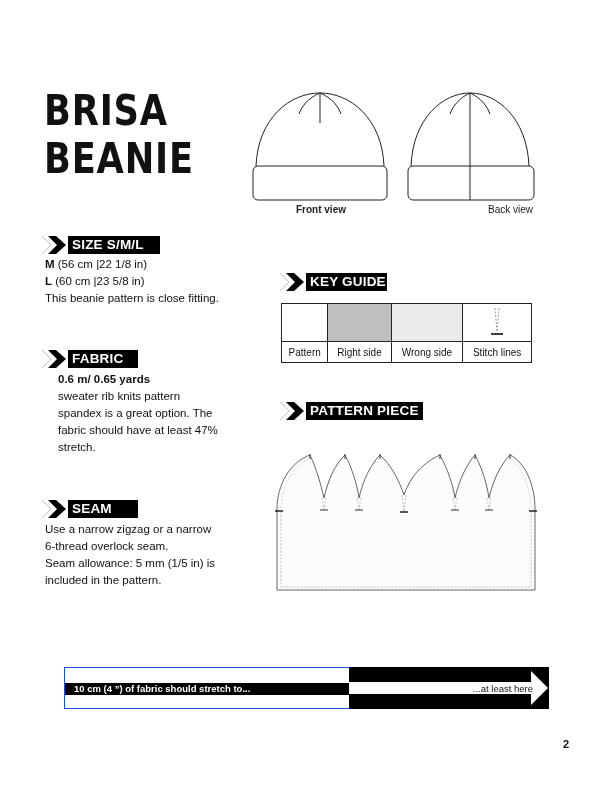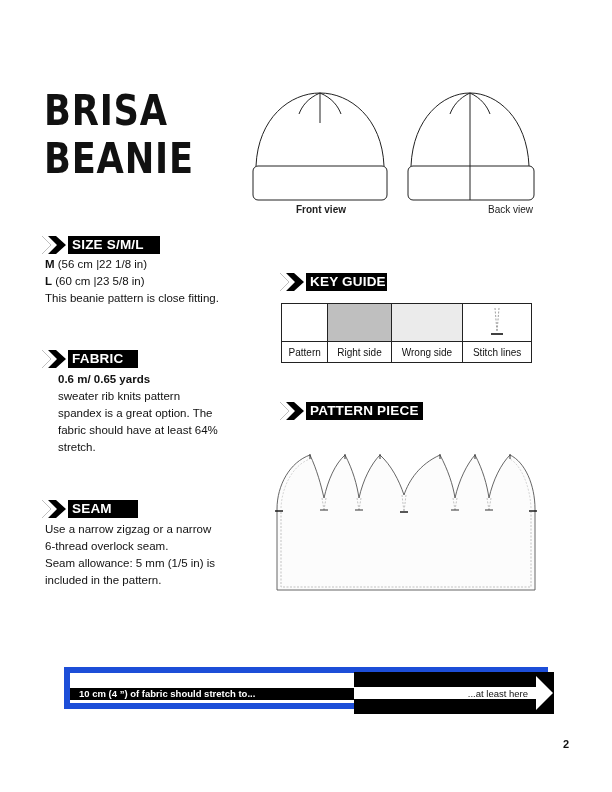--- a/index.html
+++ b/index.html
@@ -40,21 +40,21 @@
     table.key tr.labels td { height: 21px; color: #111; }
     .sw-pattern { background: #fff; }
     .sw-right { background: #bfbfbf; }
     .sw-wrong { background: #ebebeb; }
     .sw-stitch { background: #fff; position: relative; }
 
     .pattern-piece { position: absolute; left: 275px; top: 450px; }
 
     .stretch-box {
       position: absolute; left: 64px; top: 667px; width: 484px; height: 42px;
-      border: 6px solid #1d4ed8; background: #fff;
+      border: 1px solid #1d4ed8; background: #fff;
     }
     .stretch-bar {
       position: absolute; left: 0; top: 15px; width: 284px; height: 12px;
       background: #000; color: #fff; font-size: 9.5px; font-weight: bold; line-height: 12px;
       padding-left: 9px; white-space: nowrap;
     }
     .stretch-arrow { position: absolute; left: 284px; top: -1px; }
     .stretch-end {
       position: absolute; right: 14px; top: 15px; height: 12px; line-height: 12px;
       font-size: 9.5px; color: #111; white-space: nowrap;
@@ -113,21 +113,21 @@
         <polygon points="6,0 14,0 24,9 14,18 6,18 15,9" fill="#000"></polygon>
         <polygon points="0,0 6,0 15,9 6,18 0,18 9,9" fill="#fff"></polygon>
       </svg>
   </span>
   <span class="txt">FABRIC</span>
 </div>
 <div class="body-text" style="left:45px;top:371px;margin-left:13px;">
   <p><b>0.6 m/ 0.65 yards</b></p>
   <p>sweater rib knits pattern</p>
   <p>spandex is a great option. The</p>
-  <p>fabric should have at least 64%</p>
+  <p>fabric should have at least 47%</p>
   <p>stretch.</p>
 </div>
 
 <div class="sec-label" style="left:42px;top:500px;width:96px;">
   <span class="chev">
     <svg width="26" height="18" viewBox="0 0 26 18">
         <rect width="26" height="18" fill="#fff"></rect>
         <polygon points="0,0 10,0 20,9 10,18 0,18 9,9" fill="#000"></polygon>
         <polygon points="6,0 14,0 24,9 14,18 6,18 15,9" fill="#000"></polygon>
         <polygon points="0,0 6,0 15,9 6,18 0,18 9,9" fill="#fff"></polygon>

